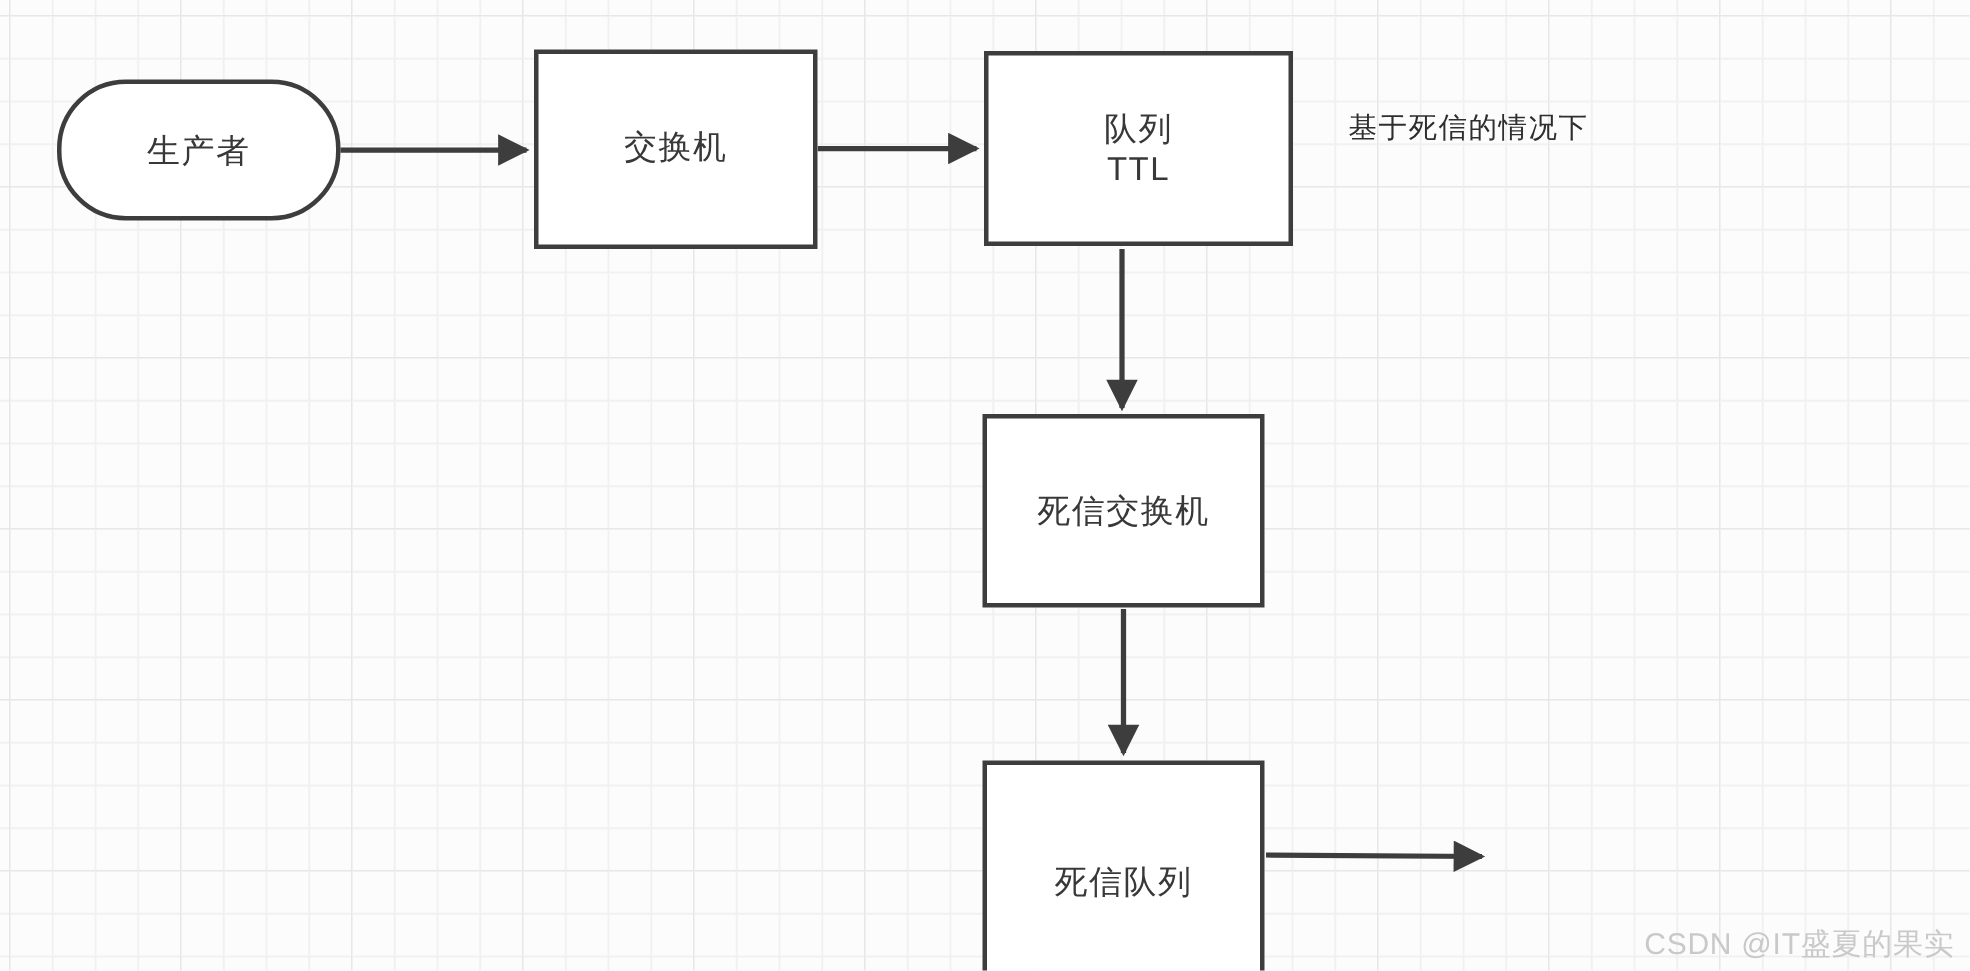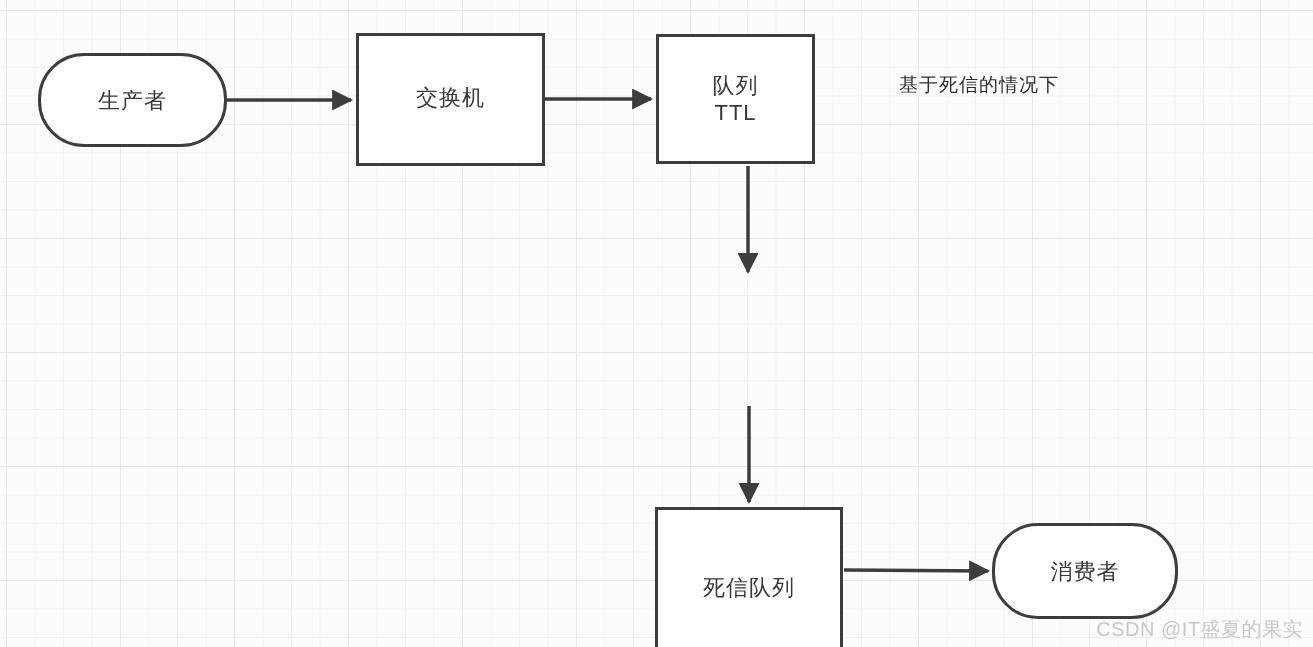--- a/index.html
+++ b/index.html
@@ -41,21 +41,21 @@
     font-size: 22px;
     line-height: 27px;
     color: #383838;
     letter-spacing: 1px;
     text-align: center;
   }
   .stadium { border-radius: 46px; }
 
   .node-producer             { left: 38px;  top: 53px;  width: 189px; height: 94px;  }
   .node-exchange             { left: 356px; top: 33px;  width: 189px; height: 133px; font-family: Liberation Mono, monospace; }
-  .node-ttl-queue            { left: 656px; top: 34px;  width: 159px; height: 130px; }
+  .node-ttl-queue            { left: 656px; top: 34px;  width: 206px; height: 130px; }
   .node-dead-letter-exchange { left: 655px; top: 276px; width: 188px; height: 129px; }
   .node-dead-letter-queue    { left: 655px; top: 507px; width: 188px; height: 160px; }
   .node-consumer             { left: 992px; top: 523px; width: 186px; height: 96px;  }
 
   .annotation {
     position: absolute;
     left: 899px;
     top: 72px;
     font-size: 19px;
     color: #2e2e2e;
@@ -98,26 +98,26 @@
 
   <div class="node node-exchange">
     <span>交换机</span>
   </div>
 
   <div class="node node-ttl-queue">
     <span>队列</span>
     <span>TTL</span>
   </div>
 
+  <div class="node node-dead-letter-exchange">
+    <span>死信交换机</span>
+  </div>
 
   <div class="node node-dead-letter-queue">
     <span>死信队列</span>
   </div>
 
-  <div class="node stadium node-consumer">
-    <span>消费者</span>
-  </div>
 
   <div class="annotation">基于死信的情况下</div>
 
   <div class="watermark">CSDN @IT盛夏的果实</div>
 
 </div>
 
 </body></html>

